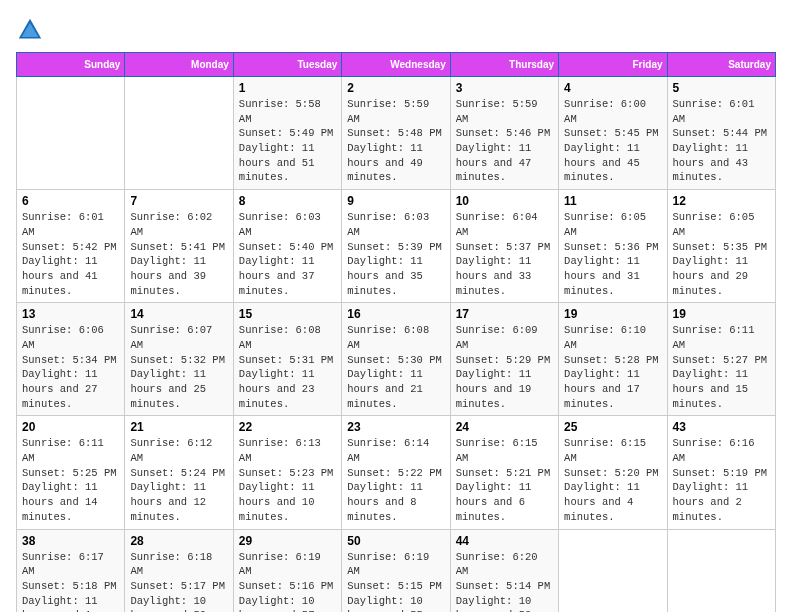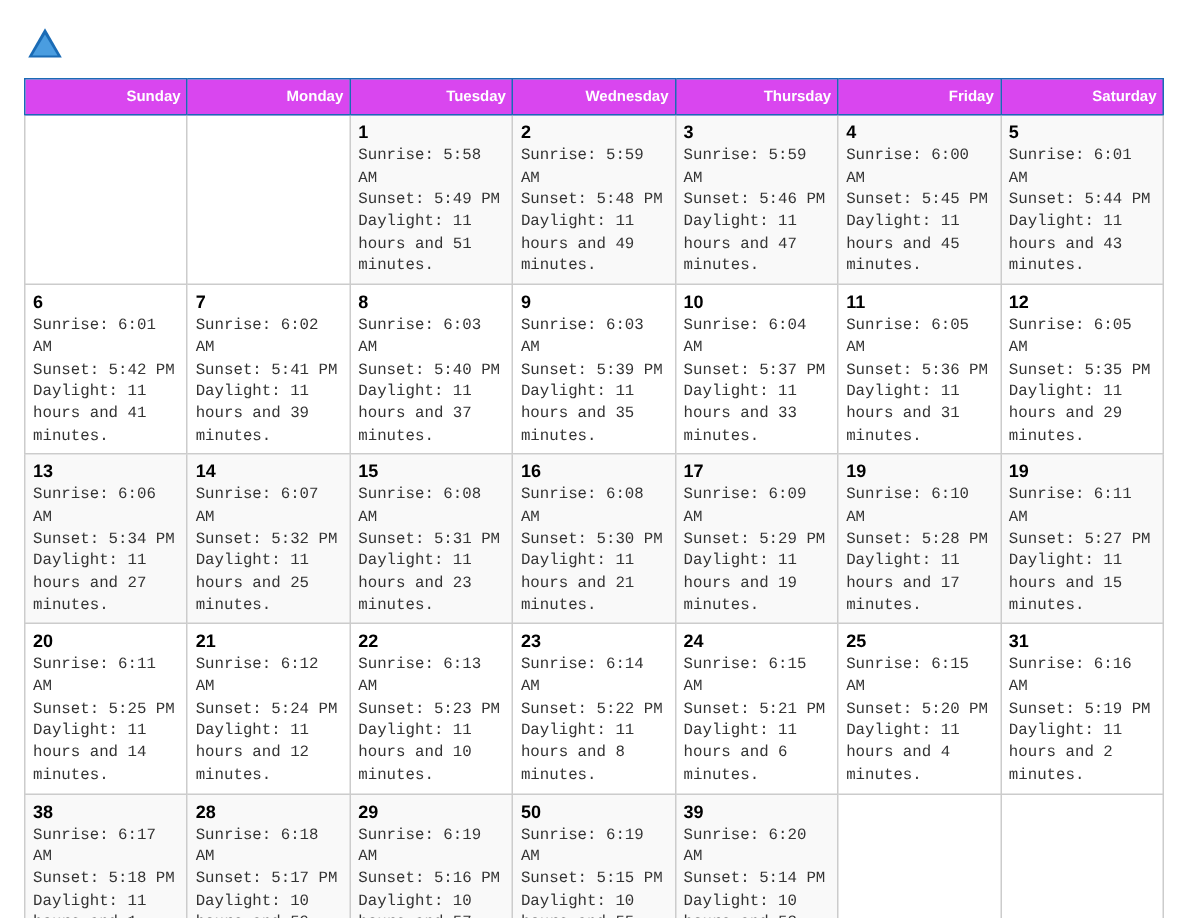--- a/index.html
+++ b/index.html
@@ -224,21 +224,21 @@
         </td>
         <td>
           <span class="day-num">24</span>
           <div class="day-info">Sunrise: 6:15 AM<br>Sunset: 5:21 PM<br>Daylight: 11 hours and 6 minutes.</div>
         </td>
         <td>
           <span class="day-num">25</span>
           <div class="day-info">Sunrise: 6:15 AM<br>Sunset: 5:20 PM<br>Daylight: 11 hours and 4 minutes.</div>
         </td>
         <td>
-          <span class="day-num">31</span>
+          <span class="day-num">43</span>
           <div class="day-info">Sunrise: 6:16 AM<br>Sunset: 5:19 PM<br>Daylight: 11 hours and 2 minutes.</div>
         </td>
       </tr>
       <tr>
         <td>
           <span class="day-num">38</span>
           <div class="day-info">Sunrise: 6:17 AM<br>Sunset: 5:18 PM<br>Daylight: 11 hours and 1 minute.</div>
         </td>
         <td>
           <span class="day-num">28</span>
@@ -246,20 +246,20 @@
         </td>
         <td>
           <span class="day-num">29</span>
           <div class="day-info">Sunrise: 6:19 AM<br>Sunset: 5:16 PM<br>Daylight: 10 hours and 57 minutes.</div>
         </td>
         <td>
           <span class="day-num">50</span>
           <div class="day-info">Sunrise: 6:19 AM<br>Sunset: 5:15 PM<br>Daylight: 10 hours and 55 minutes.</div>
         </td>
         <td>
-          <span class="day-num">39</span>
+          <span class="day-num">44</span>
           <div class="day-info">Sunrise: 6:20 AM<br>Sunset: 5:14 PM<br>Daylight: 10 hours and 53 minutes.</div>
         </td>
         <td class="empty-cell"></td>
         <td class="empty-cell"></td>
       </tr>
     </tbody>
 </table>
 
 </body></html>

